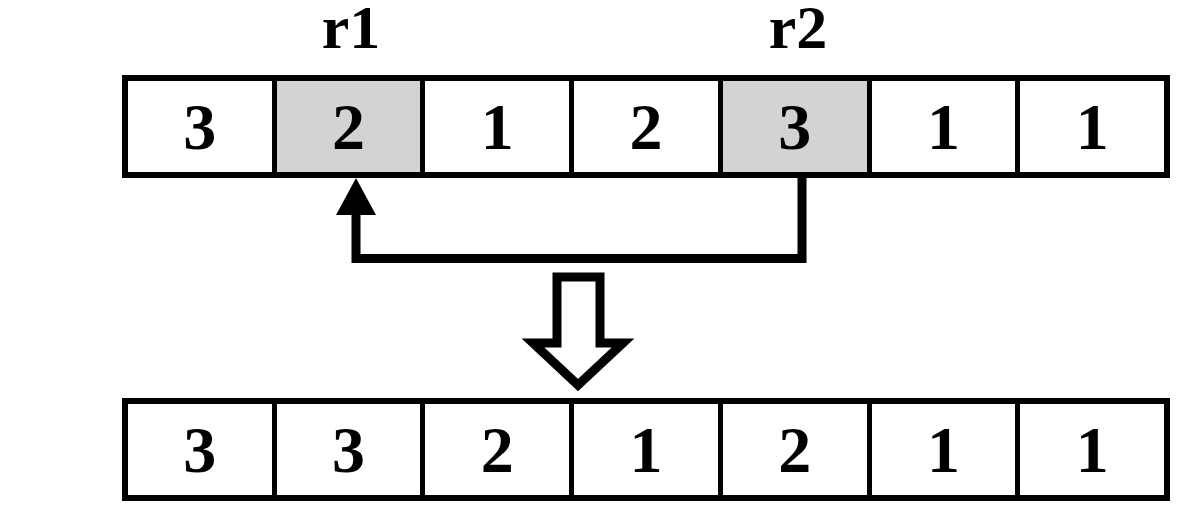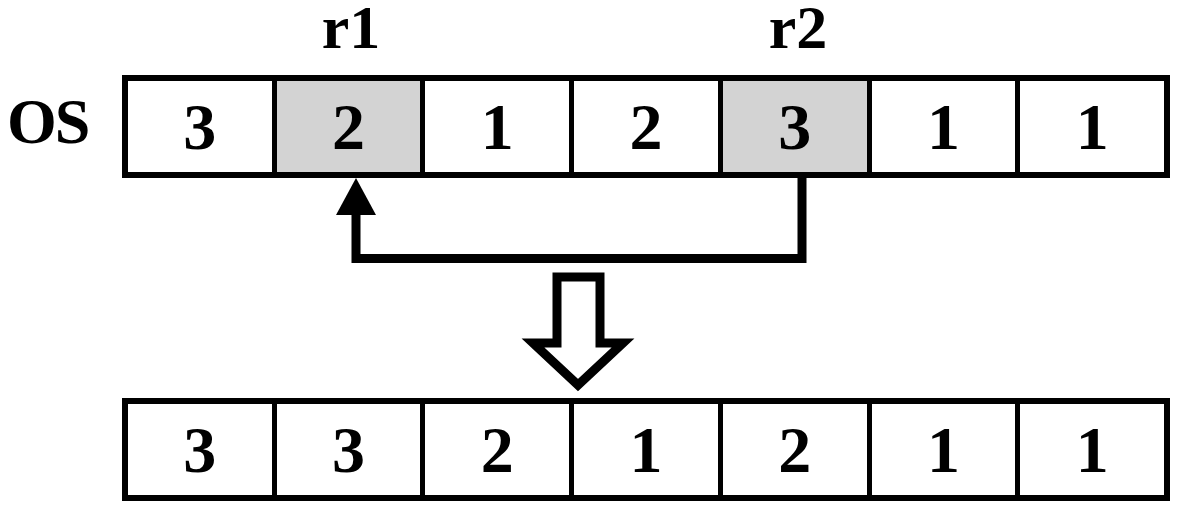--- a/index.html
+++ b/index.html
@@ -86,21 +86,20 @@
 </style>
 </head>
 <body>
 
 <div class="canvas">
 
   <div class="pointer-label r1">r1</div>
 
   <div class="pointer-label r2">r2</div>
 
-  <div class="row-label">OS</div>
 
   <div class="array top">
     <div class="cell">3</div>
     <div class="cell gray">2</div>
     <div class="cell">1</div>
     <div class="cell">2</div>
     <div class="cell gray">3</div>
     <div class="cell">1</div>
     <div class="cell">1</div>
   </div>

